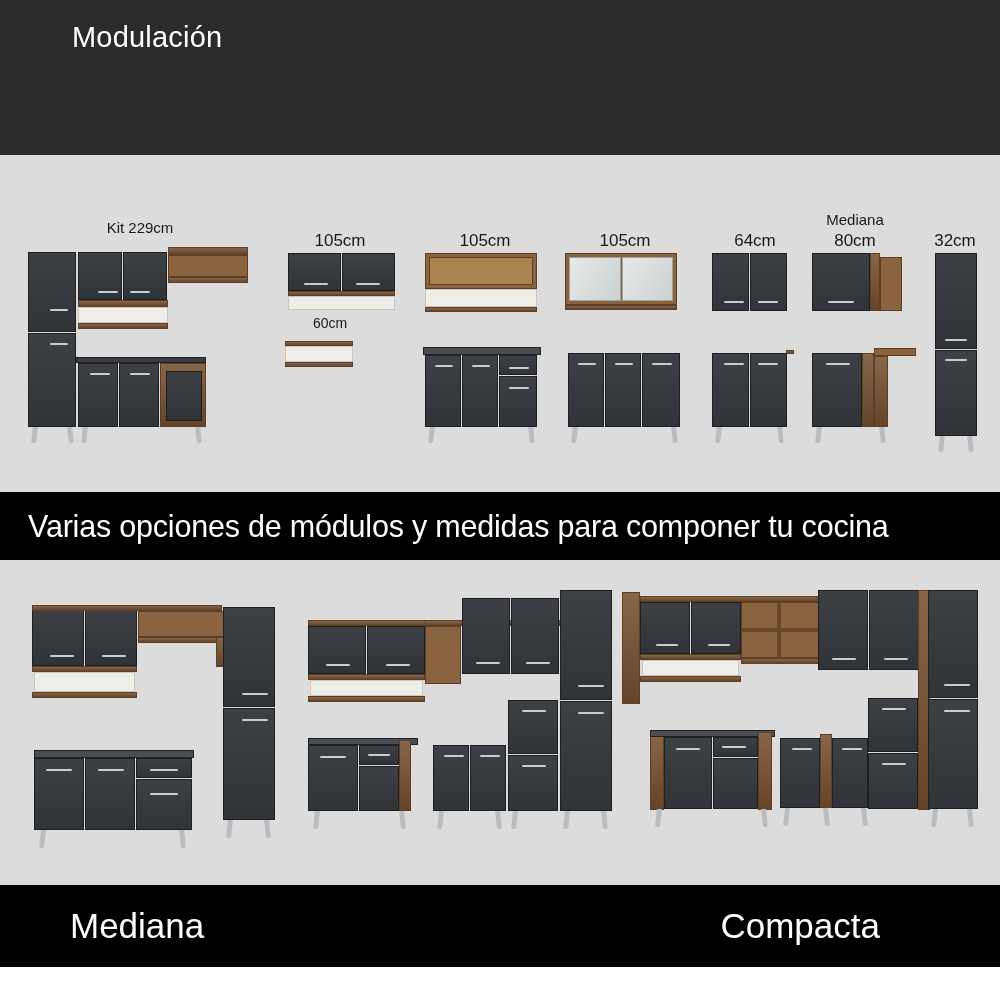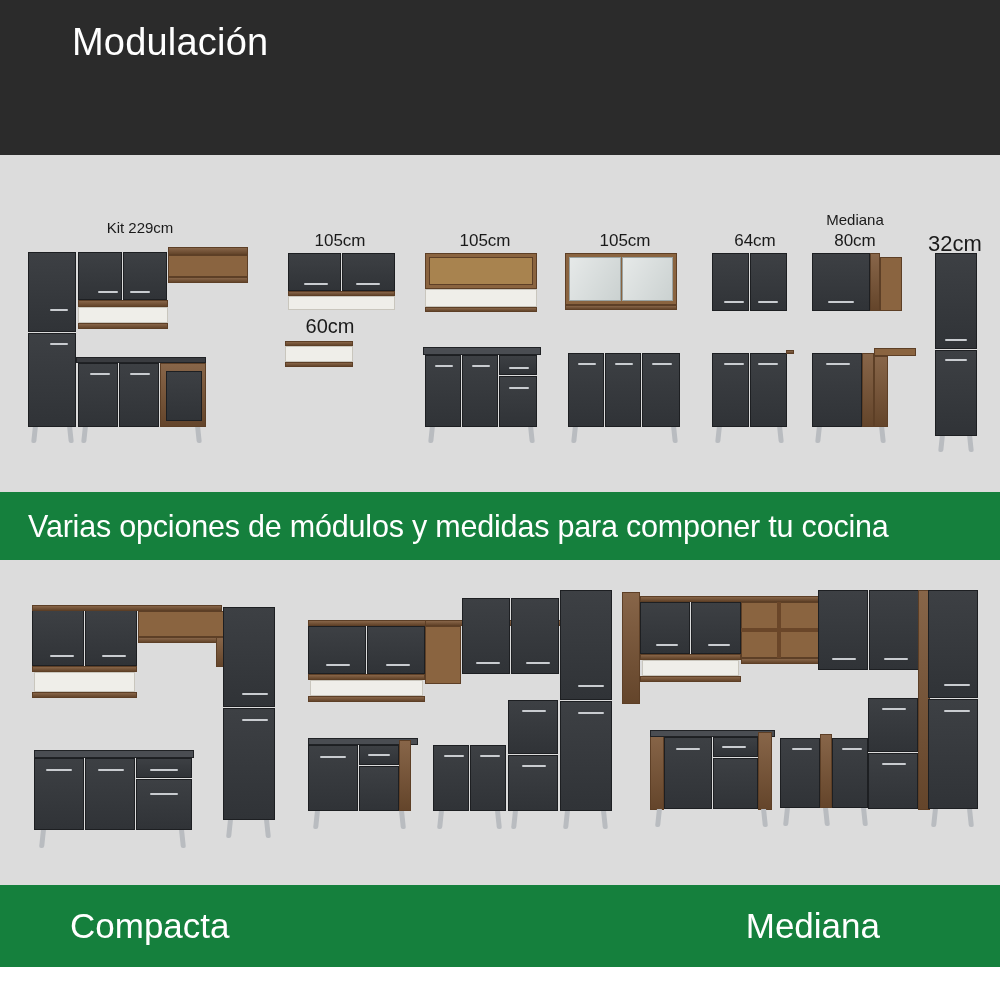--- a/index.html
+++ b/index.html
@@ -11,35 +11,35 @@
   }
   .page { position: relative; width: 1000px; height: 1000px; background: #fff; }
 
   
   .header {
     position: absolute; left: 0; top: 0; width: 1000px; height: 155px;
     background: #2b2b2b; color: #fff;
     padding: 22px 0 0 72px;
   }
   .header .kicker {
-    font-size: 38px; font-weight: 400; letter-spacing: .2px; line-height: 1.1;
+    font-size: 29px; font-weight: 400; letter-spacing: .2px; line-height: 1.1;
   }
   .header .title {
     font-size: 63px; font-weight: 700; line-height: 1.05; margin-top: 2px;
     letter-spacing: .5px;
   }
 
   
   .panel-modules {
     position: absolute; left: 0; top: 155px; width: 1000px; height: 337px;
     background: #dcdcdc;
   }
   
   .band {
-    position: absolute; left: 0; width: 1000px; background: #15803d;
+    position: absolute; left: 0; width: 1000px; background: #000000;
     color: #fff; display: flex; align-items: center;
   }
   .band-1 { top: 492px; height: 68px; }
   .band-1 .band-text {
     font-size: 30.5px; font-weight: 400; padding-left: 28px; letter-spacing: -.2px;
   }
   
   .panel-kits {
     position: absolute; left: 0; top: 560px; width: 1000px; height: 325px;
     background: #dcdcdc;
@@ -105,27 +105,27 @@
 <div class="page">
 
   <div class="header">
     <div class="kicker">Modulación</div>
   </div>
 
   <div class="panel-modules">
 
     <div class="lbl" style="left:60px; top:64px; width:160px;">Kit 229cm</div>
     <div class="lbl" style="left:280px; top:76px; width:120px; font-size:17px;">105cm</div>
-    <div class="lbl" style="left:275px; top:160px; width:110px; font-size:20px;">60cm</div>
+    <div class="lbl" style="left:275px; top:160px; width:110px; font-size:14px;">60cm</div>
     <div class="lbl" style="left:425px; top:76px; width:120px; font-size:17px;">105cm</div>
     <div class="lbl" style="left:565px; top:76px; width:120px; font-size:17px;">105cm</div>
     <div class="lbl" style="left:705px; top:76px; width:100px; font-size:17px;">64cm</div>
     <div class="lbl" style="left:800px; top:56px; width:110px; font-size:15px;">Mediana</div>
     <div class="lbl" style="left:800px; top:76px; width:110px; font-size:17px;">80cm</div>
-    <div class="lbl" style="left:910px; top:76px; width:90px; font-size:22px;">32cm</div>
+    <div class="lbl" style="left:910px; top:76px; width:90px; font-size:17px;">32cm</div>
 
     <div class="grp" style="left:20px; top:92px; width:250px; height:200px;">
 
       <div class="dark g2" style="left:8px; top:5px; width:48px; height:80px;"></div>
       <div class="handle" style="left:30px; top:62px; width:18px;"></div>
 
       <div class="dark g2" style="left:58px; top:5px; width:44px; height:48px;"></div>
       <div class="dark g2" style="left:103px; top:5px; width:44px; height:48px;"></div>
       <div class="handle" style="left:78px; top:44px; width:20px;"></div>
       <div class="handle" style="left:110px; top:44px; width:20px;"></div>
@@ -403,20 +403,20 @@
       <div class="handle" style="left:220px; top:158px; width:20px;"></div>
       <div class="leg" style="left:162px; top:218px; height:18px;"></div>
       <div class="leg r" style="left:202px; top:218px; height:18px;"></div>
       <div class="leg r" style="left:240px; top:218px; height:18px;"></div>
     </div>
 
   </div>
 
   <div class="band band-2">
     <div class="footer-labels">
+      <div>Mediana</div>
       <div>Compacta</div>
-      <div>Mediana</div>
     </div>
   </div>
 
   <div class="bottom-white"></div>
 
 </div>
 
 </body></html>

